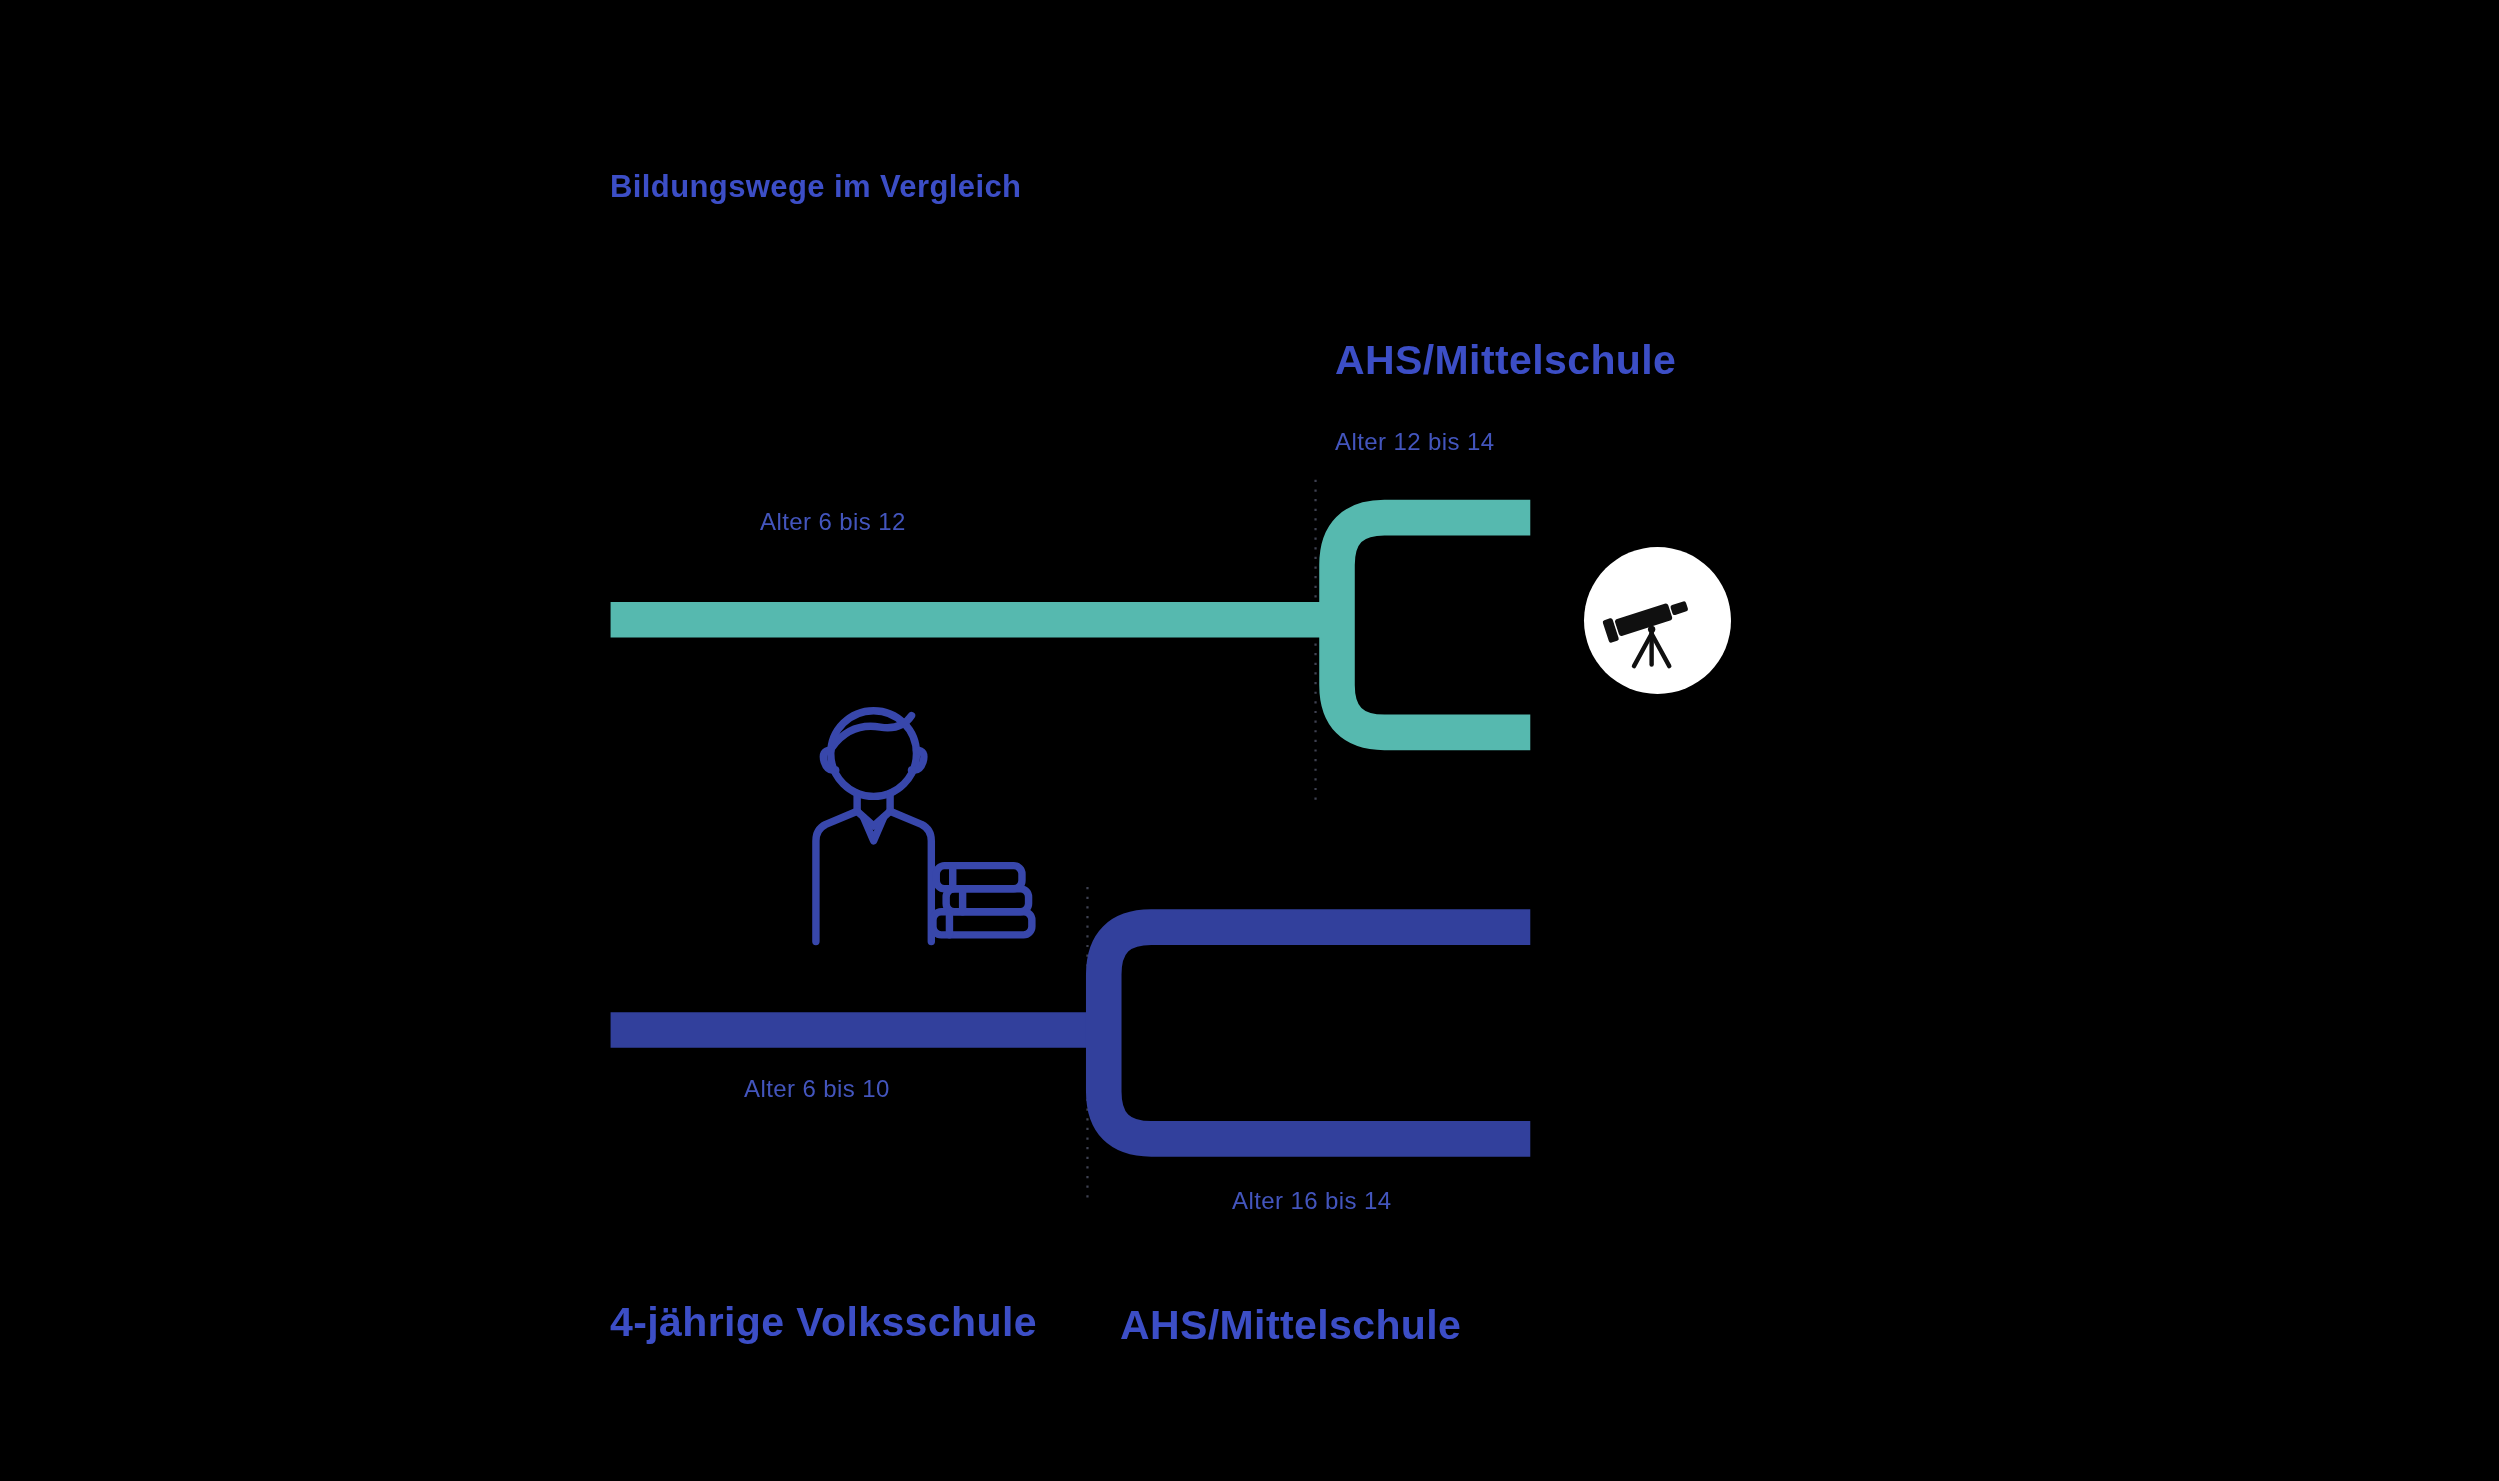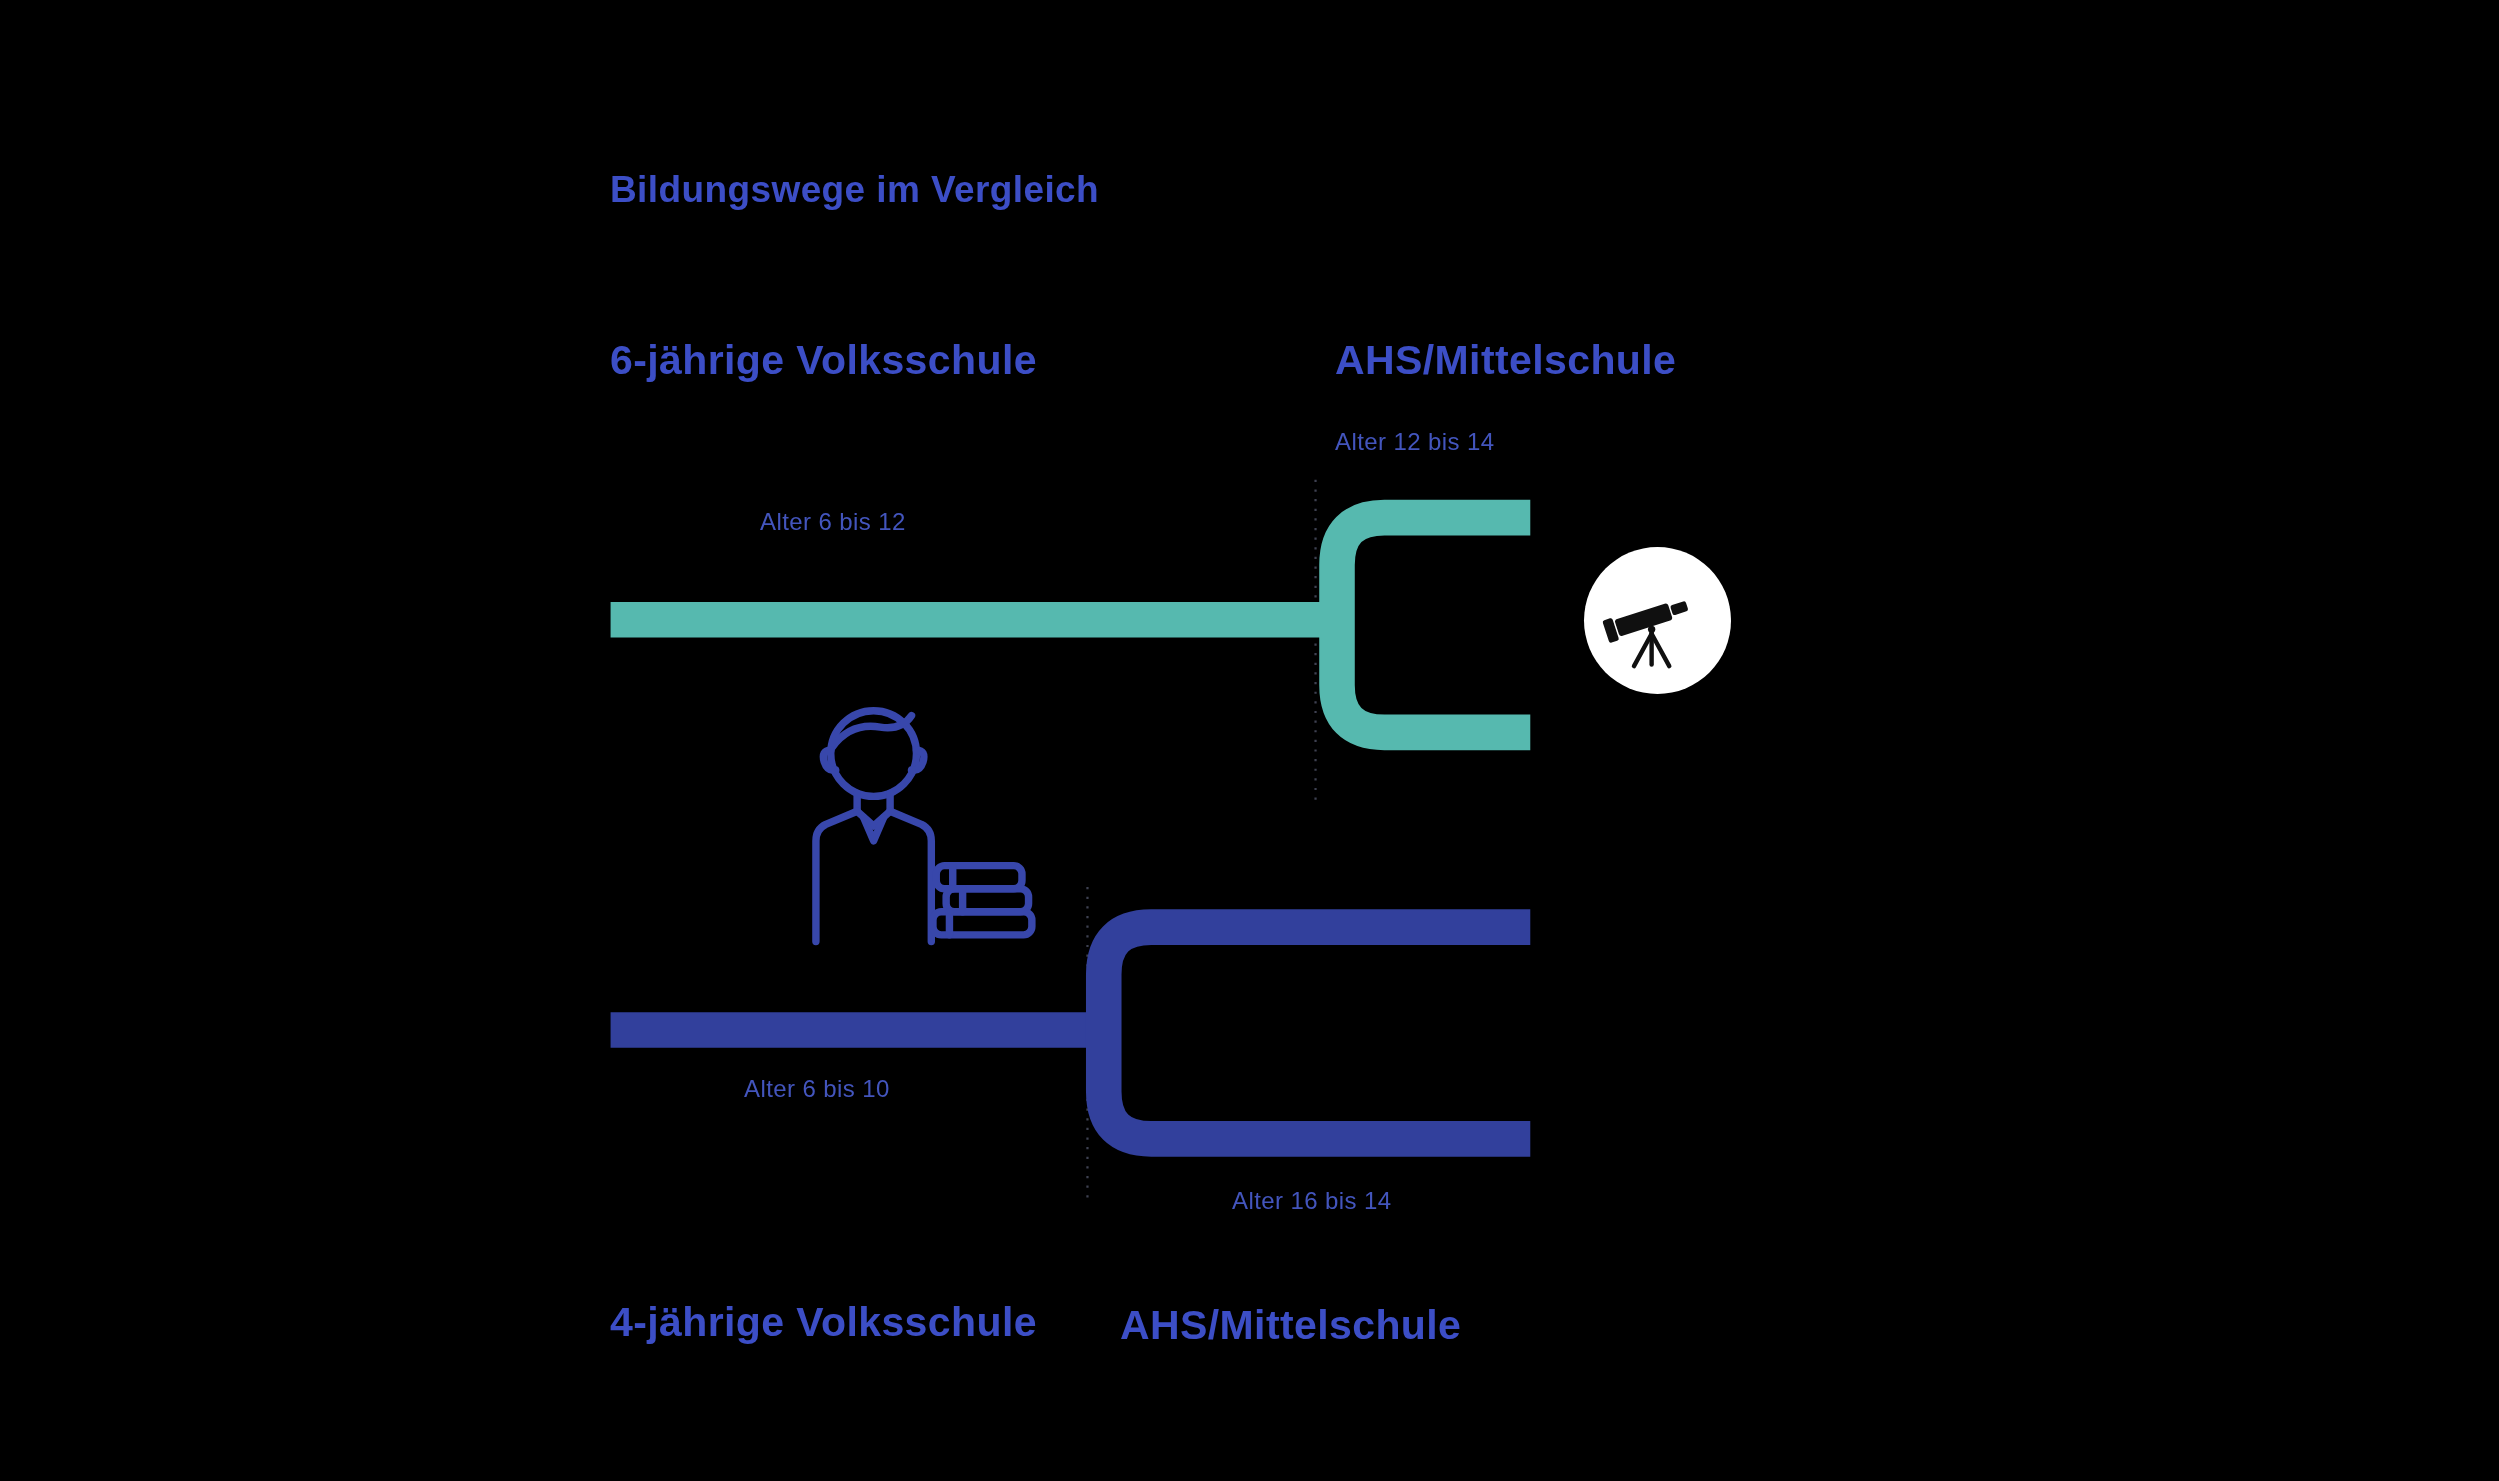--- a/index.html
+++ b/index.html
@@ -8,21 +8,21 @@
   #canvas { position: relative; width: 2500px; height: 1481px; background: #000000; }
 
   .heading {
     position: absolute;
     color: #3c4ec6;
     font-weight: 700;
     font-size: 41px;
     letter-spacing: 0.4px;
     white-space: nowrap;
   }
-  .page-title { font-size: 37px; }
+  .page-title { font-size: 31px; }
 
   .age-label {
     position: absolute;
     color: #4355bd;
     font-weight: 400;
     font-size: 24px;
     letter-spacing: 0.4px;
     white-space: nowrap;
   }
 
@@ -61,21 +61,20 @@
 
     <path d="M 824 837 H 1815" stroke="#56b9af" stroke-width="48" fill="none"></path>
     <path d="M 2066 699 H 1869 Q 1805 699 1805 763 V 925 Q 1805 989 1869 989 H 2066" stroke="#56b9af" stroke-width="48" fill="none"></path>
 
     <path d="M 824 1391 H 1500" stroke="#32409c" stroke-width="48" fill="none"></path>
     <path d="M 2066 1252 H 1554 Q 1490 1252 1490 1316 V 1474 Q 1490 1538 1554 1538 H 2066" stroke="#32409c" stroke-width="48" fill="none"></path>
   </svg>
 
   <div class="heading page-title" style="left:610px; top:169px;">Bildungswege im Vergleich</div>
 
-  <div class="heading" style="left:610px; top:337px;">6-jährige Volksschule</div>
 
   <div class="heading" style="left:1335px; top:337px;">AHS/Mittelschule</div>
 
   <div class="age-label" style="left:1335px; top:428px;">Alter 12 bis 14</div>
 
   <div class="age-label" style="left:760px; top:508px;text-align:right;">Alter 6 bis 12</div>
 
   <div class="age-label" style="left:744px; top:1075px;">Alter 6 bis 10</div>
 
   <div class="age-label" style="left:1232px; top:1187px;">Alter 16 bis 14</div>

